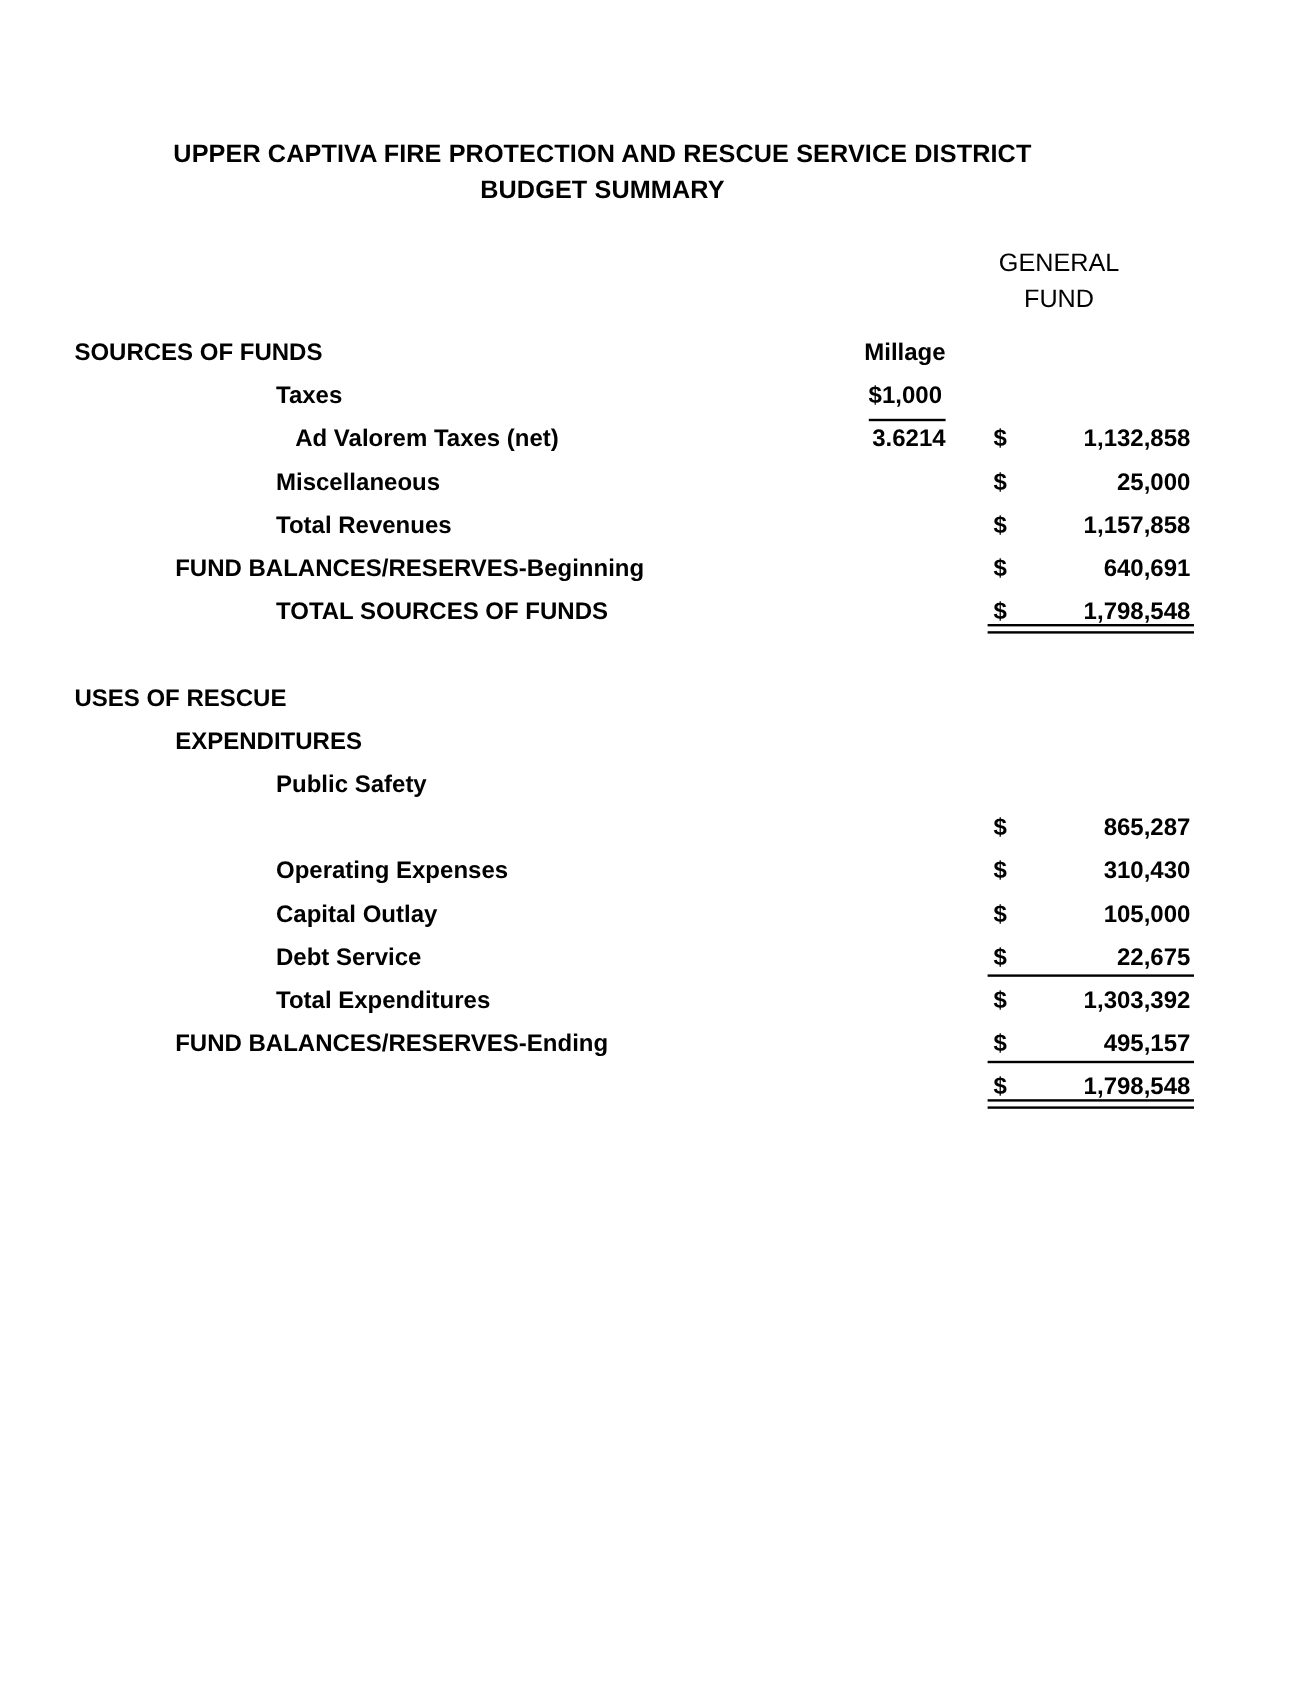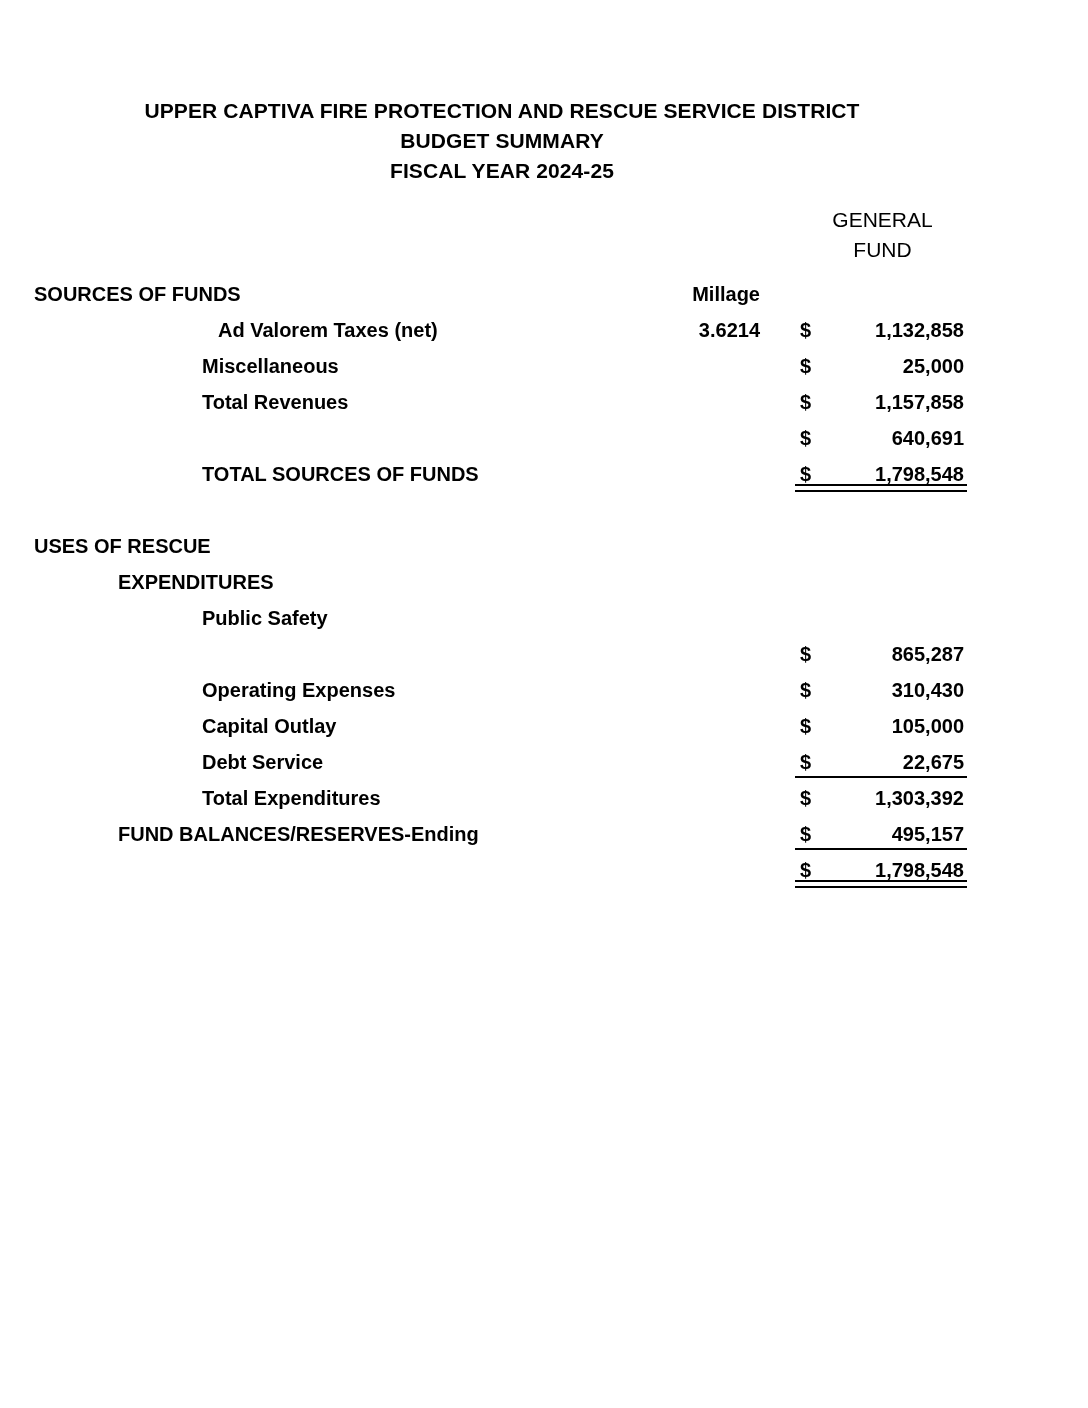--- a/index.html
+++ b/index.html
@@ -16,21 +16,21 @@
     width: 1088px;
     height: 1408px;
     background: #ffffff;
     overflow: hidden;
   }
 
   
   .title-block {
     position: absolute;
     left: 0;
-    top: 96px;
+    top: 114px;
     width: 1004px;
     text-align: center;
   }
   .title-line {
     font-size: 21px;
     font-weight: bold;
     line-height: 30px;
     letter-spacing: 0.1px;
     white-space: nowrap;
   }
@@ -46,20 +46,21 @@
     font-weight: normal;
     line-height: 30px;
   }
 
   
   .rows {
     position: absolute;
     left: 0;
     top: 276px;
     width: 1004px;
+    padding-left: 28px;
   }
   .row {
     position: relative;
     height: 36px;
     line-height: 36px;
     font-size: 20px;
     font-weight: bold;
     white-space: nowrap;
   }
   .row.spacer {
@@ -141,36 +142,39 @@
   }
 </style>
 </head>
 <body>
 
 <div class="page">
 
   <div class="title-block">
     <div class="title-line">UPPER CAPTIVA FIRE PROTECTION AND RESCUE SERVICE DISTRICT</div>
     <div class="title-line">BUDGET SUMMARY</div>
-    <div class="title-line">FISCAL YEAR 2024-25</div>
   </div>
 
   <div class="colhead-general">
     <div>GENERAL</div>
     <div>FUND</div>
   </div>
 
   <div class="rows">
 
     <div class="row">
       <div class="label lvl0">SOURCES OF FUNDS</div>
       <div class="millage">Millage</div>
     </div>
 
 
+    <div class="row">
+      <div class="label lvl2">Taxes</div>
+      <div class="millage uline"><span>$1,000</span></div>
+    </div>
 
     <div class="row">
       <div class="label lvl3">Ad Valorem Taxes (net)</div>
       <div class="millage">3.6214</div>
       <div class="amount">
         <span class="dollar">$</span>
         <span class="value">1,132,858</span>
       </div>
     </div>
 
@@ -184,20 +188,21 @@
 
     <div class="row">
       <div class="label lvl2">Total Revenues</div>
       <div class="amount">
         <span class="dollar">$</span>
         <span class="value">1,157,858</span>
       </div>
     </div>
 
     <div class="row">
+      <div class="label lvl1">FUND BALANCES/RESERVES-Beginning</div>
       <div class="amount">
         <span class="dollar">$</span>
         <span class="value">640,691</span>
       </div>
     </div>
 
     <div class="row">
       <div class="label lvl2">TOTAL SOURCES OF FUNDS</div>
       <div class="amount rule-double">
         <span class="dollar">$</span>

